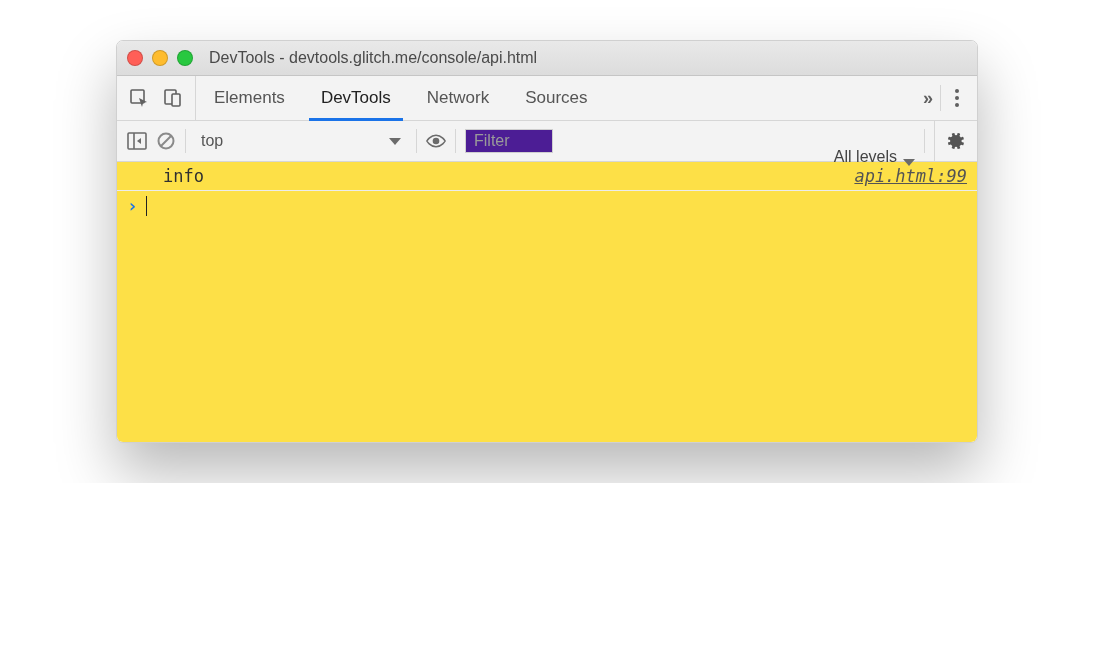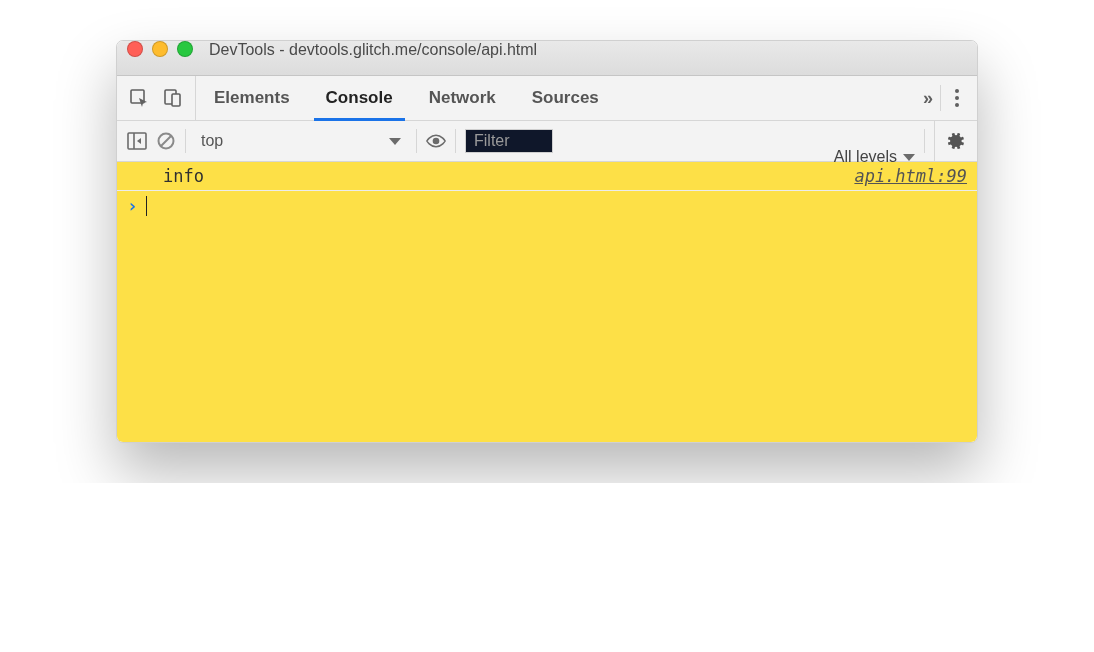--- a/index.html
+++ b/index.html
@@ -15,21 +15,21 @@
     border-radius: 7px;
     box-shadow: 0 30px 60px rgba(0,0,0,0.28);
     overflow: hidden;
     background: #fff;
   }
   
   .titlebar {
     height: 34px;
     background: linear-gradient(#e9e9e9, #dcdcdc);
     display: flex;
-    align-items: flex-start;
+    align-items: center;
     padding: 0 10px;
     border-bottom: 1px solid #c5c5c5;
   }
   .traffic {
     display: flex;
     gap: 9px;
     margin-right: 16px;
   }
   .dot {
     width: 14px; height: 14px; border-radius: 50%;
@@ -66,21 +66,20 @@
   .tabs {
     display:flex;
     height:100%;
   }
   .tab {
     display:flex; align-items:center;
     padding: 0 18px;
     cursor:pointer;
     color:#555;
     position:relative;
-    font-weight:bold;
   }
   .tab.active {
     color:#222;
   }
   .tab.active::after{
     content:'';
     position:absolute; left:6px; right:6px; bottom:-1px;
     height:3px; background:#1a73e8;
   }
   .tabsrow .more {
@@ -110,27 +109,27 @@
     display:flex; align-items:center; justify-content:space-between;
     min-width:200px;
     padding:2px 6px;
     color:#555;
   }
   .tri-down {
     width:0;height:0;border-left:6px solid transparent;border-right:6px solid transparent;border-top:7px solid #6b6b6b;
   }
   .filterbox{
     border:1px solid #cfcfcf;
-    background:#0f172a;
+    background:#4c1d95;
     padding:2px 8px;
     color:#9a9a9a;
     font-size:16px;
     min-width:70px;
   }
-  .levels{ display:flex; align-items:center; gap:6px; color:#444; margin-left:auto;margin-top:32px; }
+  .levels{ display:flex; align-items:flex-end; gap:6px; color:#444; margin-left:auto;margin-top:32px; }
   .gearwrap{ padding:0 2px 0 10px; border-left:1px solid #d6d6d6; height:100%; display:flex; align-items:center;}
   
   .consolebody{
     font-family: Menlo, Consolas, monospace;
     font-size:17px;
     min-height:280px;
     background:#fde047;
   }
   .logrow{
     display:flex;
@@ -181,21 +180,21 @@
       </div>
       <div class="icon-btn">
         <svg width="20" height="20" viewBox="0 0 20 20" fill="none" stroke="#606060" stroke-width="1.6">
           <rect x="2" y="2" width="11" height="14" rx="1"></rect>
           <rect x="9" y="6" width="8" height="12" rx="1" fill="#f3f3f3"></rect>
         </svg>
       </div>
     </div>
     <div class="tabs">
       <div class="tab">Elements</div>
-      <div class="tab active">Console</div>
+      <div class="tab active">DevTools</div>
       <div class="tab">Network</div>
       <div class="tab">Sources</div>
     </div>
     <div class="more">
       <div class="chevrons">»</div>
       <div style="width:1px;height:26px;background:#d6d6d6;"></div>
       <div class="kebab">
           <span></span>
           <span></span>
           <span></span>

